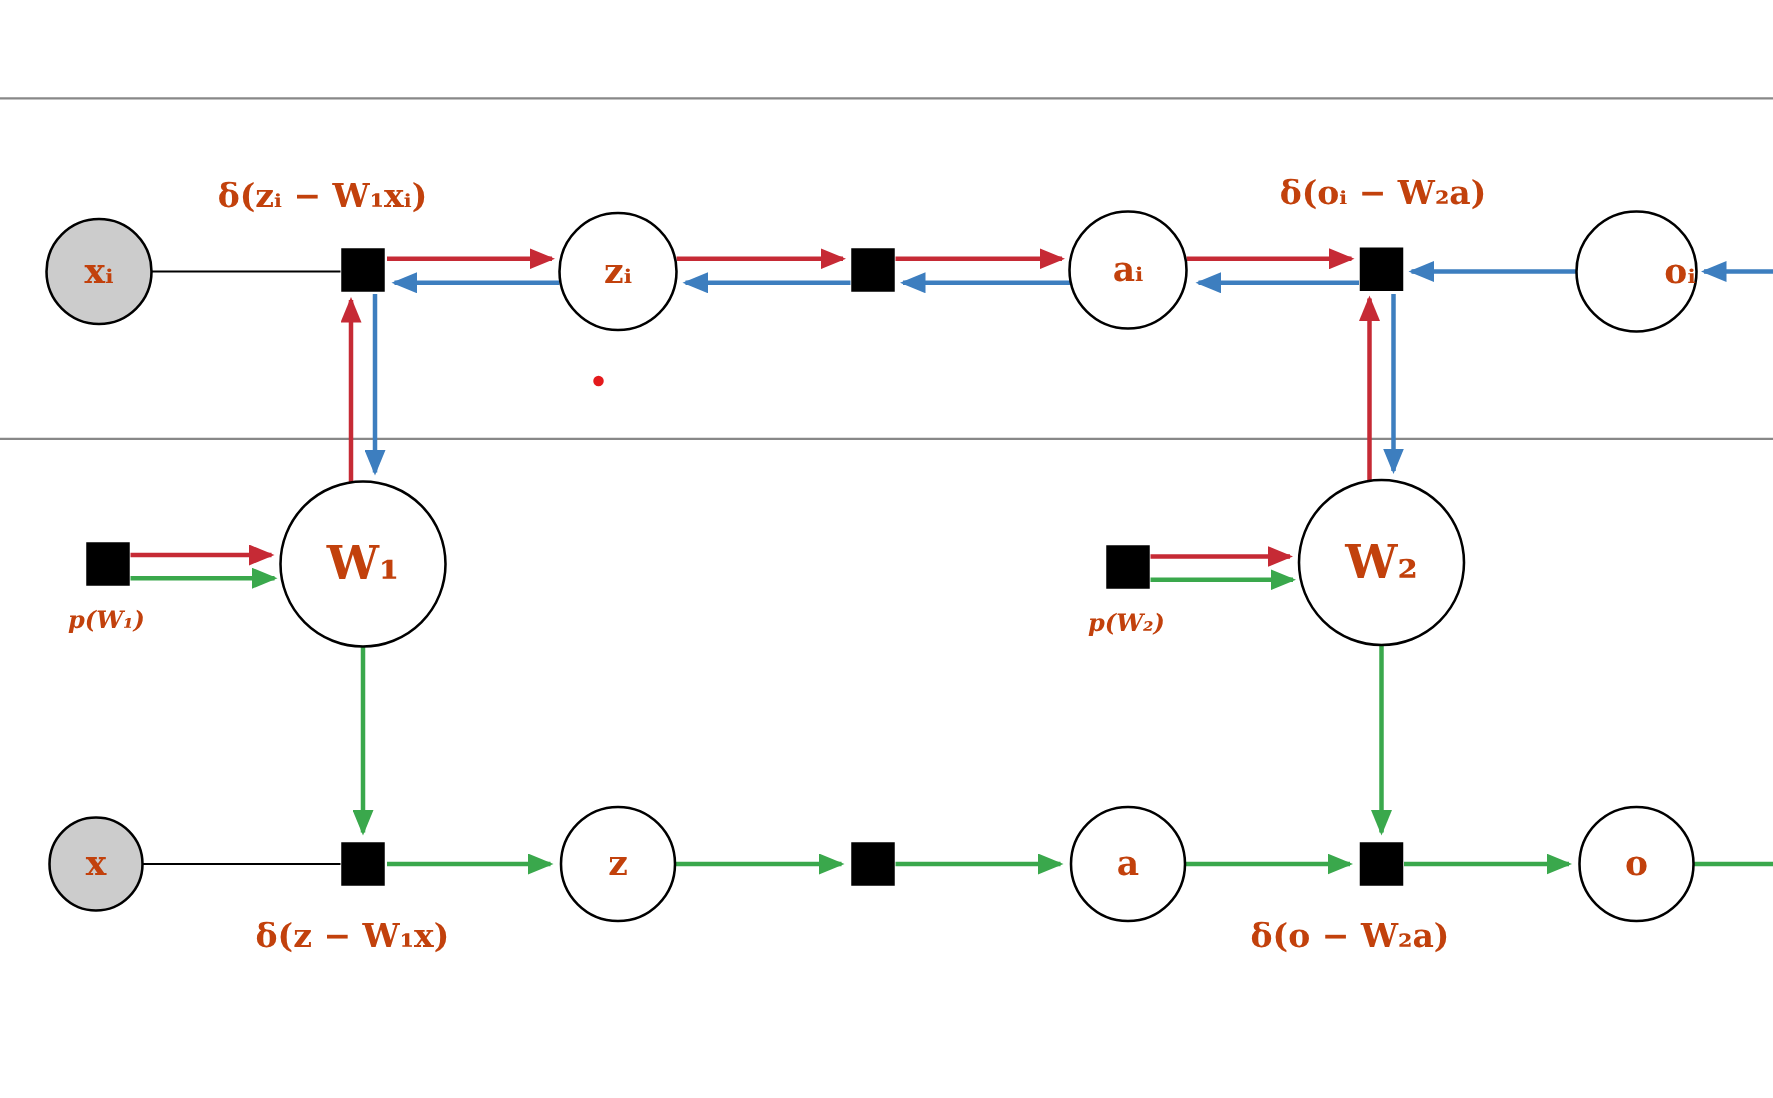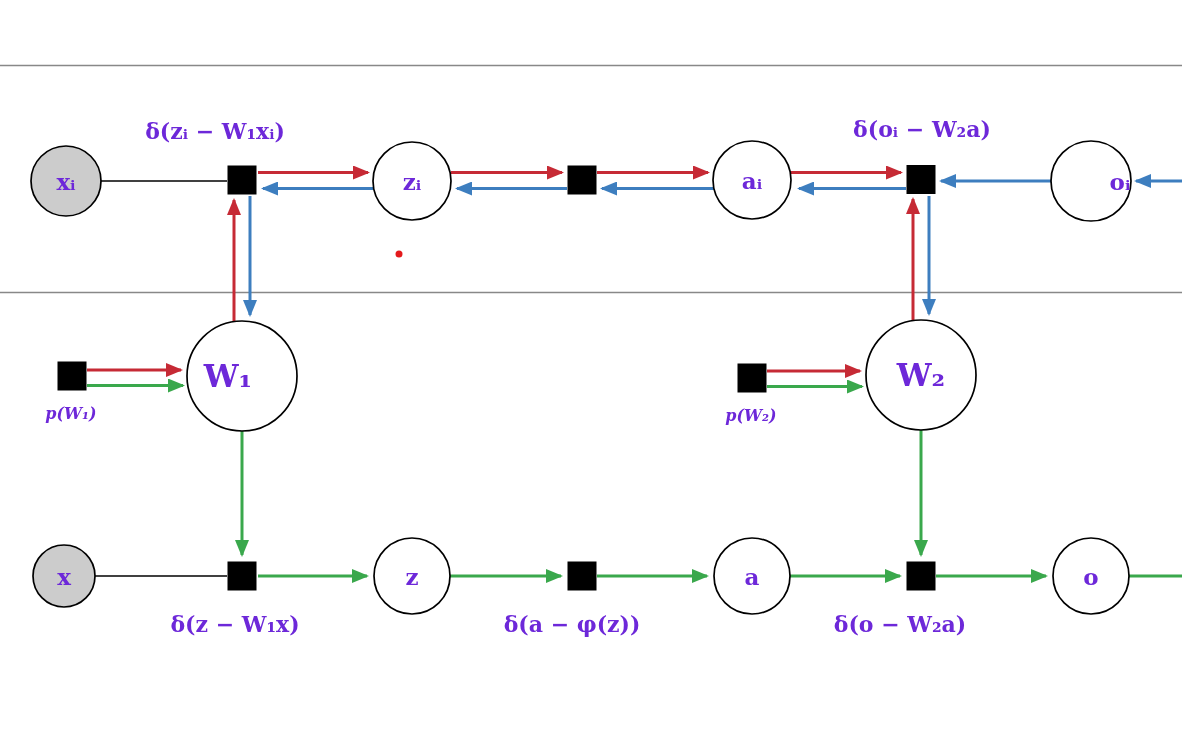--- a/index.html
+++ b/index.html
@@ -13,21 +13,21 @@
   .e-green{stroke:var(--c-green);stroke-width:3;fill:none;}
   .e-black{stroke:#000000;stroke-width:1.4;fill:none;}
   .rule{stroke:var(--c-rule);stroke-width:1.5;}
   .m-red{fill:var(--c-red);}
   .m-blue{fill:var(--c-blue);}
   .m-green{fill:var(--c-green);}
   .node{fill:#ffffff;stroke:#000000;stroke-width:1.7;}
   .node-observed{fill:var(--c-observed);stroke:#000000;stroke-width:1.7;}
   .factor{fill:var(--c-factor);}
   .dot{fill:var(--c-dot);}
-  .lbl{position:absolute;transform:translate(-50%,-50%);white-space:nowrap;color:#6d28d9;}
+  .lbl{position:absolute;transform:translate(-50%,-50%);white-space:nowrap;color:#c2410c;}
   .node-label{font-weight:bold;font-size:23px;}
   .w-label{font-weight:bold;font-size:31px;}
   .factor-label{font-weight:600;font-size:22px;}
   .prior-label{font-style:italic;font-weight:600;font-size:16px;}
 </style>
 </head>
 <body>
 
 <div class="canvas">
   <svg width="1182" height="732" viewBox="0 0 1182 732">
@@ -101,27 +101,26 @@
     <circle cx="752" cy="576" r="38" class="node"></circle>
     <circle cx="1091" cy="576" r="38" class="node"></circle>
 
     <circle cx="399" cy="254" r="3.5" class="dot"></circle>
   </svg>
 
   <div class="lbl node-label" style="left:66px;top:181px;">xᵢ</div>
   <div class="lbl node-label" style="left:412px;top:181px;">zᵢ</div>
   <div class="lbl node-label" style="left:752px;top:180px;">aᵢ</div>
   <div class="lbl node-label" style="left:1091px;top:181px;margin-left:29px;">oᵢ</div>
-  <div class="lbl w-label" style="left:228px;top:376px;text-align:center;">W₁</div>
+  <div class="lbl w-label" style="left:242px;top:376px;text-align:center;">W₁</div>
   <div class="lbl w-label" style="left:921px;top:375px;">W₂</div>
   <div class="lbl node-label" style="left:64px;top:576px;">x</div>
   <div class="lbl node-label" style="left:412px;top:576px;">z</div>
   <div class="lbl node-label" style="left:752px;top:576px;">a</div>
   <div class="lbl node-label" style="left:1091px;top:576px;">o</div>
 
   <div class="lbl factor-label" style="left:215px;top:131px;">δ(zᵢ − W₁xᵢ)</div>
   <div class="lbl factor-label" style="left:922px;top:129px;">δ(oᵢ − W₂a)</div>
   <div class="lbl prior-label" style="left:71px;top:413px;">p(W₁)</div>
   <div class="lbl prior-label" style="left:751px;top:415px;text-align:center;">p(W₂)</div>
   <div class="lbl factor-label" style="left:235px;top:624px;">δ(z − W₁x)</div>
-  <div class="lbl factor-label" style="left:572px;top:624px;">δ(a − φ(z))</div>
   <div class="lbl factor-label" style="left:900px;top:624px;">δ(o − W₂a)</div>
 </div>
 
 </body></html>

